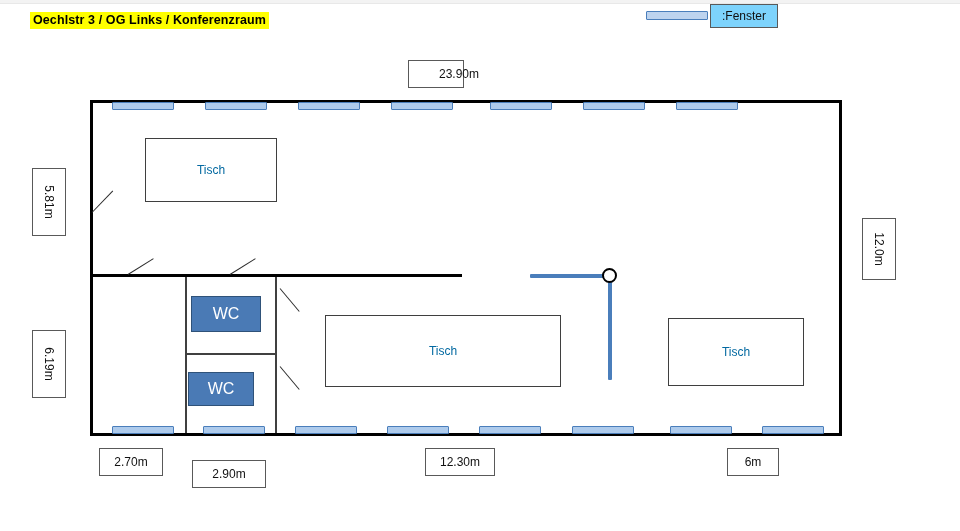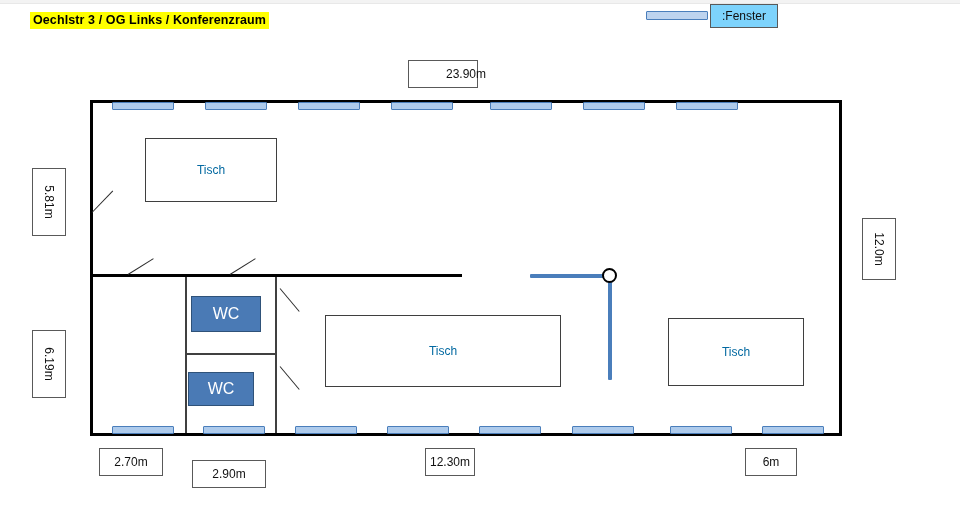--- a/index.html
+++ b/index.html
@@ -151,21 +151,21 @@
   <div class="top-band"></div>
 
   <div class="title-caret"></div>
   <div class="title">Oechlstr 3  / OG Links  / Konferenzraum</div>
 
   <div class="legend-symbol"></div>
   <div class="legend-box">
     <span>:Fenster</span>
   </div>
 
-  <div class="dim" style="left:408px; top:60px; width:70px; height:28px;padding-left:46px;">
+  <div class="dim" style="left:408px; top:60px; width:56px; height:28px;padding-left:46px;">
     <span>23.90m</span>
   </div>
 
   <div class="dim vert" style="left:862px; top:218px; width:34px; height:62px;">
     <span>12.0m</span>
   </div>
 
   <div class="dim vert" style="left:32px; top:168px; width:34px; height:68px;">
     <span>5.81m</span>
   </div>
@@ -173,24 +173,24 @@
   <div class="dim vert" style="left:32px; top:330px; width:34px; height:68px;">
     <span>6.19m</span>
   </div>
 
   <div class="dim" style="left:99px; top:448px; width:64px; height:28px;">
     <span>2.70m</span>
   </div>
   <div class="dim" style="left:192px; top:448px; width:74px; height:28px;margin-top:12px;">
     <span>2.90m</span>
   </div>
-  <div class="dim" style="left:425px; top:448px; width:50px; height:28px;">
+  <div class="dim" style="left:425px; top:448px; width:70px; height:28px;">
     <span>12.30m</span>
   </div>
-  <div class="dim" style="left:727px; top:448px; width:52px; height:28px;margin-left:18px;">
+  <div class="dim" style="left:727px; top:448px; width:52px; height:28px;">
     <span>6m</span>
   </div>
 
   <div id="plan">
 
     <div class="wall" style="left:0; top:0; width:752px; height:3px;"></div>
     <div class="wall" style="left:0; top:333px; width:752px; height:3px;"></div>
     <div class="wall" style="left:0; top:0; width:3px; height:336px;"></div>
     <div class="wall" style="left:749px; top:0; width:3px; height:336px;"></div>
 

